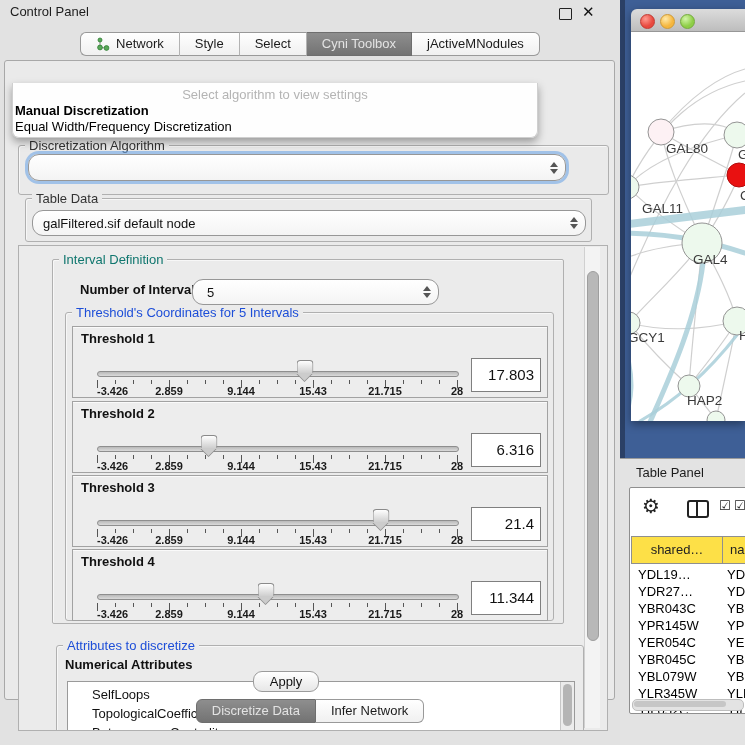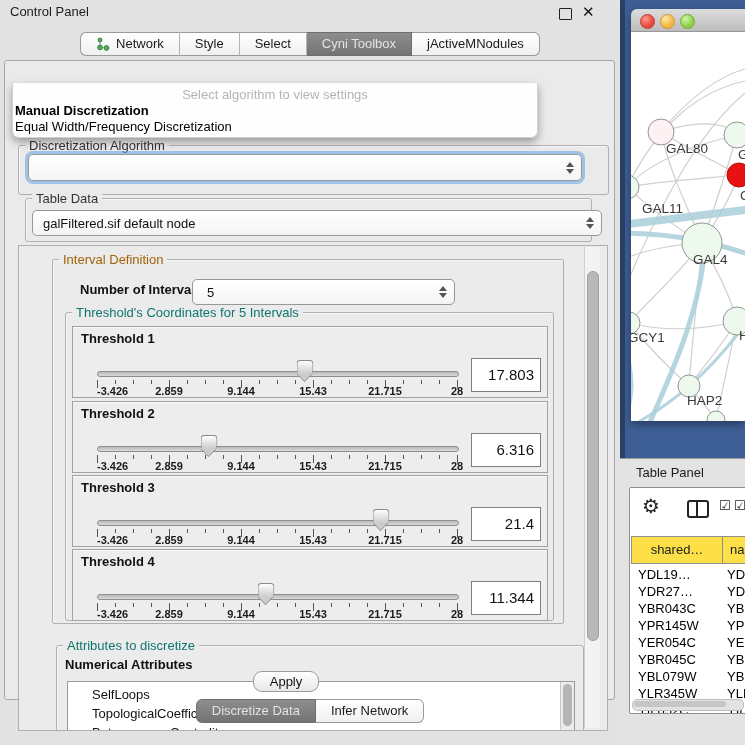--- a/index.html
+++ b/index.html
@@ -15,23 +15,23 @@
        background:linear-gradient(#ffffff,#f0f0f0);
        border-top:1px solid #999;border-bottom:1px solid #999;border-right:1px solid #b3b3b3;
        display:flex;align-items:center;gap:6px;cursor:default;}
   .seg:first-child{border-left:1px solid #999;border-radius:6px 0 0 6px;}
   .seg:last-child{border-radius:0 6px 6px 0;border-right:1px solid #999;}
   .seg.sel{background:linear-gradient(#8e8e8e,#737373);color:#e3e3e3;border-color:#6e6e6e;}
   #outer-panel{position:absolute;left:4px;top:60px;width:609px;height:638px;background:#eaeaea;
        border:1px solid #a8a8a8;border-radius:3px;}
   .group{position:absolute;border:1px solid #b0b0b0;border-radius:3px;box-shadow:inset 1px 1px 0 rgba(255,255,255,.6);}
   .group-title{position:absolute;top:-8px;left:6px;background:#eaeaea;padding:0 4px;font-size:13px;color:#333;white-space:nowrap;}
-  .g-green{color:#a16207;}
-  .g-blue{color:#0f766e;}
-  .combo{position:absolute;background:linear-gradient(#ffffff,#f4f4f4);border:1px solid #979797;border-radius:5px;padding-left:16px;}
+  .g-green{color:#0f766e;}
+  .g-blue{color:#1d4ed8;}
+  .combo{position:absolute;background:linear-gradient(#ffffff,#f4f4f4);border:1px solid #979797;border-radius:11px;}
   .combo .txt{position:absolute;left:10px;top:50%;transform:translateY(-50%);font-size:13px;color:#111;white-space:nowrap;}
   .stepper{position:absolute;right:7px;top:50%;transform:translateY(-50%);display:flex;flex-direction:column;gap:2px;}
   .tri-up{width:0;height:0;border-left:4px solid transparent;border-right:4px solid transparent;border-bottom:5px solid #555;}
   .tri-dn{width:0;height:0;border-left:4px solid transparent;border-right:4px solid transparent;border-top:5px solid #555;}
   #algo-combo{box-shadow:0 0 0 3px rgba(100,160,230,.55);}
   #popup{position:absolute;left:12px;top:83px;width:524px;height:54px;background:rgba(255,255,255,.92);
        border:1px solid #cfcfcf;border-top:none;border-radius:0 0 7px 7px;box-shadow:0 4px 9px rgba(0,0,0,.35);z-index:5;}
   #popup .hint{position:absolute;left:0;right:0;top:4px;text-align:center;font-size:13px;color:#b4b4b4;}
   .popup-item{position:absolute;left:2px;font-size:13px;color:#000;padding-left:0;white-space:nowrap;}
   #viewport{position:absolute;left:13px;top:184px;width:588px;height:484px;background:#ebebeb;

